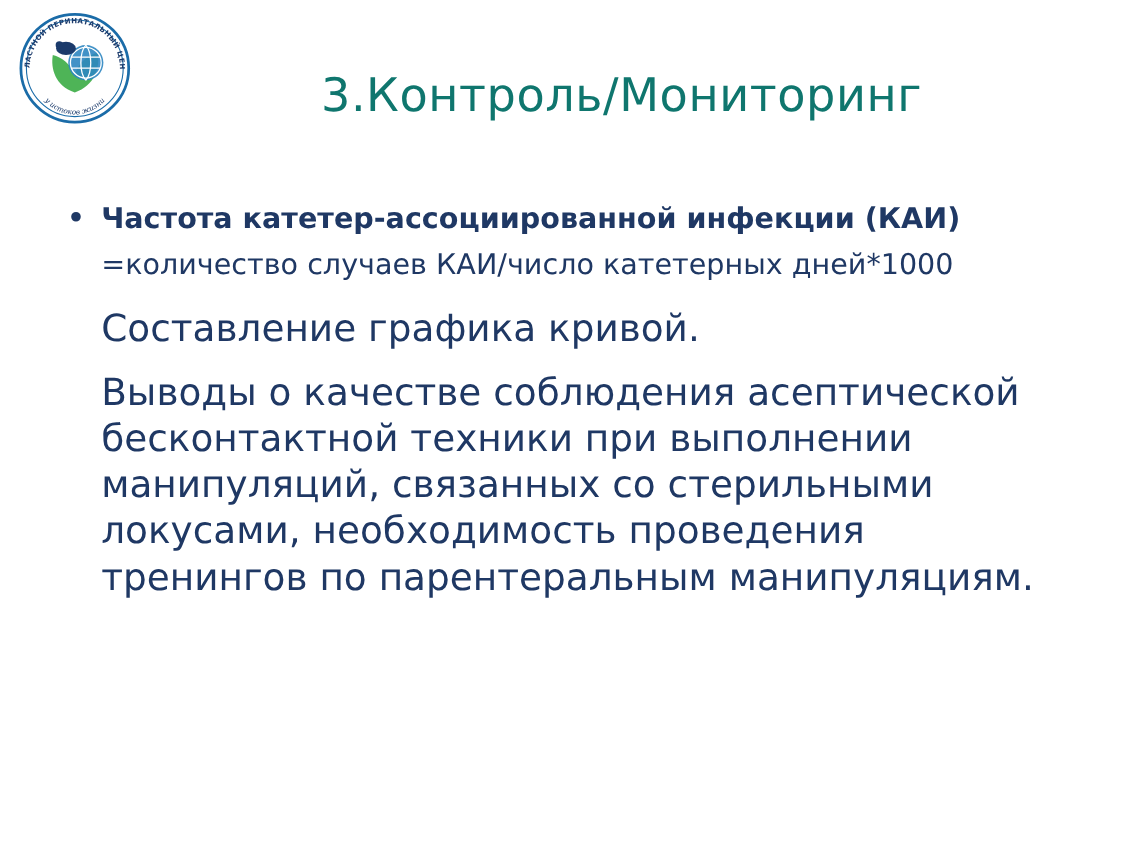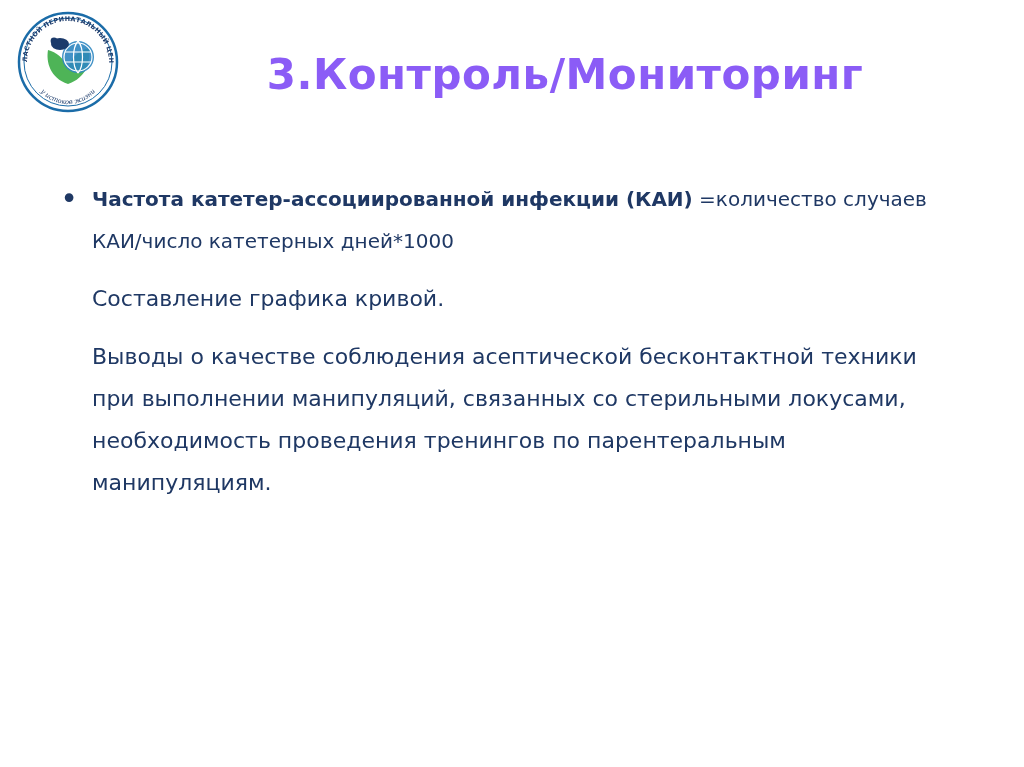--- a/index.html
+++ b/index.html
@@ -26,25 +26,25 @@
     top: 10px;
     width: 104px;
     height: 104px;
   }
   .logo svg { display: block; }
 
   
   .title {
     position: absolute;
     left: 150px;
-    top: 52px;
+    top: 64px;
     width: 830px;
     font-size: 42px;
-    font-weight: bold;
-    color: #8b5cf6;
+    font-weight: normal;
+    color: #0f766e;
     letter-spacing: 0.5px;
     text-align: center;
     line-height: 1.1;
     white-space: nowrap;
   }
 
   
   .body-block {
     position: absolute;
     left: 58px;
@@ -61,35 +61,35 @@
   .bullet-dot {
     flex: 0 0 auto;
     font-size: 30px;
     line-height: 42px;
     color: #1F3864;
     width: 22px;
     text-align: center;
   }
   .bullet-text {
     flex: 1 1 auto;
-    font-size: 20px;
+    font-size: 26px;
     line-height: 42px;
     color: #1F3864;
   }
   .bullet-text b {
     font-weight: bold;
   }
   .bullet-text .plain {
     font-weight: normal;
   }
 
   .para {
     margin-top: 16px;
     margin-left: 34px;
-    font-size: 22px;
+    font-size: 34px;
     line-height: 42px;
     color: #1F3864;
     font-weight: normal;
   }
   .para.second {
   }
 </style>
 </head>
 <body>
 

